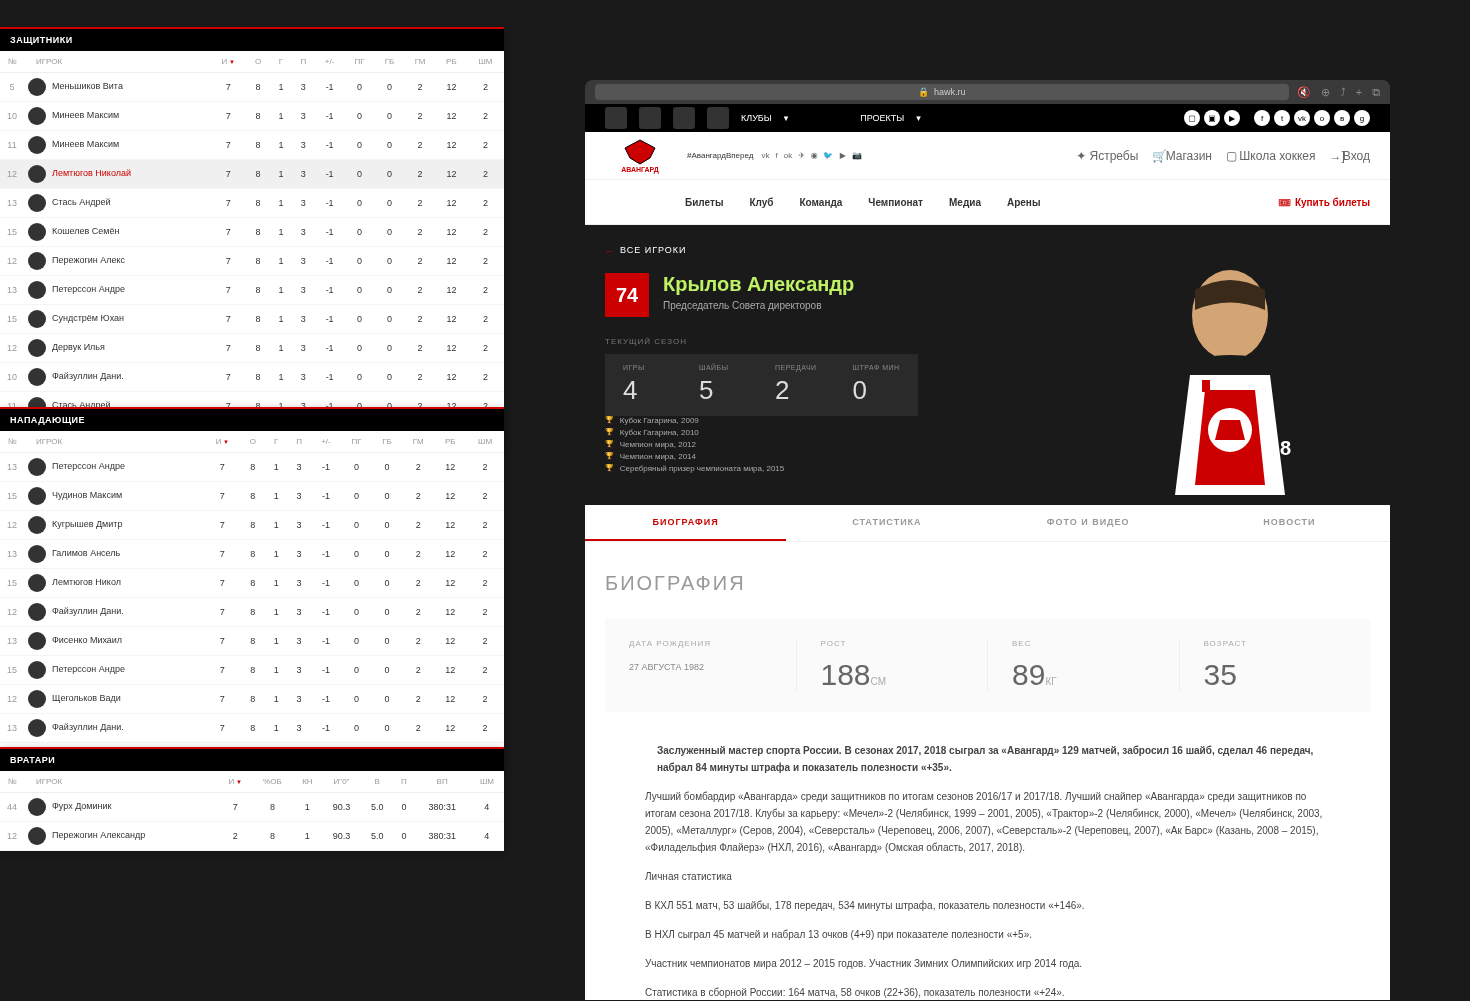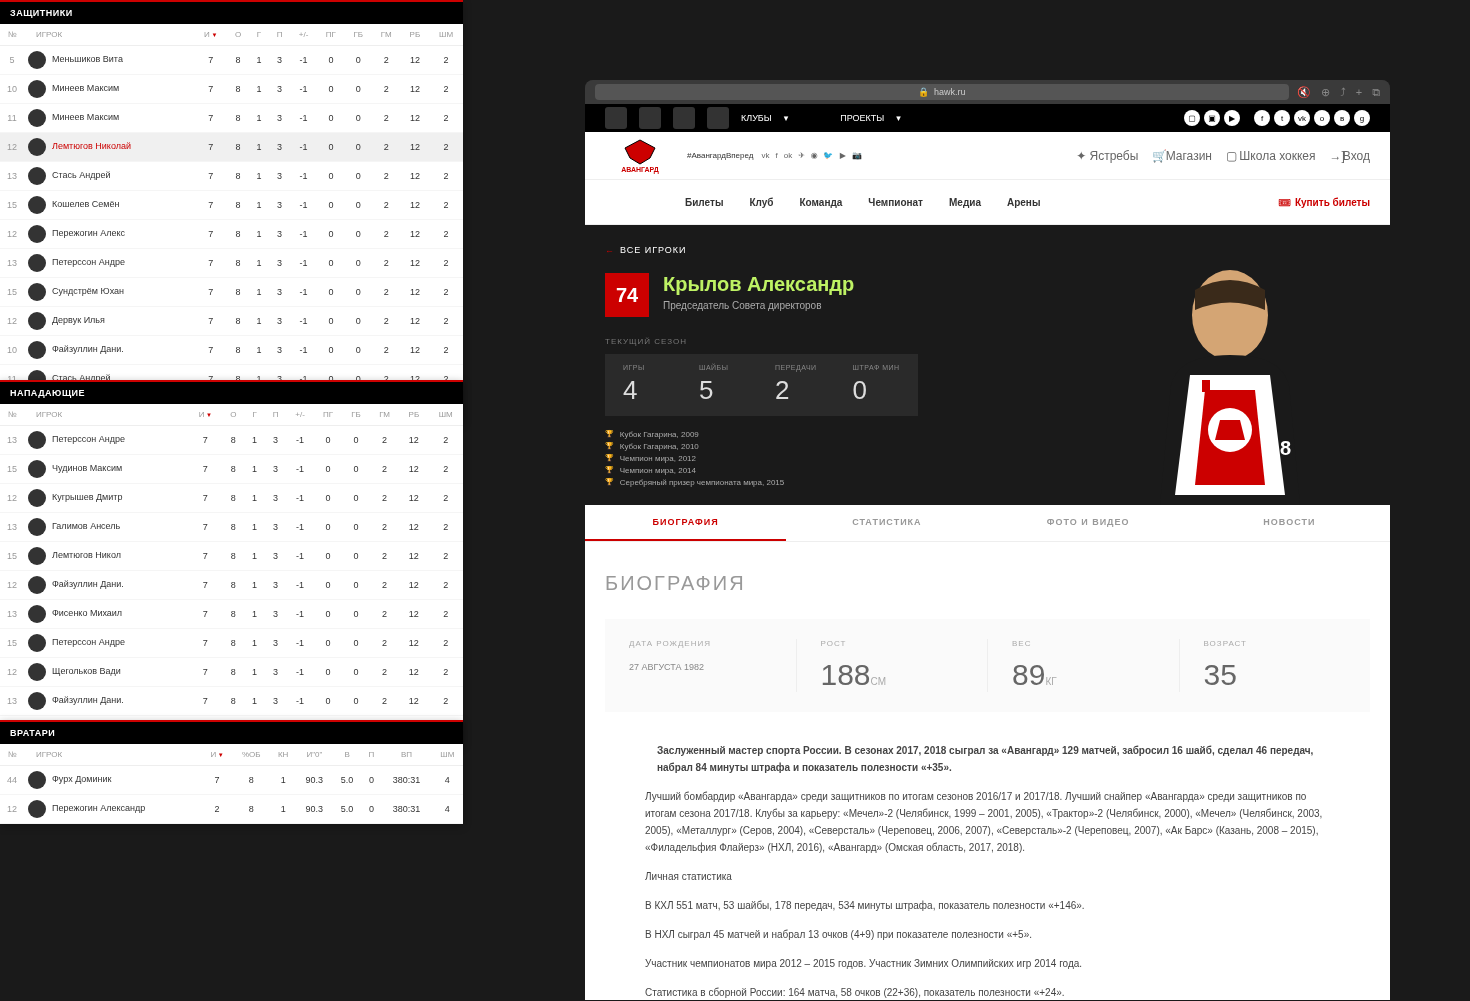--- a/index.html
+++ b/index.html
@@ -12,22 +12,23 @@
   height: 1001px;
   position: relative;
   overflow: hidden;
 }
 
 
 .stats-panel {
   background: #fff;
   position: absolute;
   left: 0;
-  width: 463px;
+  width: 504px;
   box-shadow: 0 2px 8px rgba(0,0,0,0.3);
+  margin-top: 27px;
 }
 .panel-header {
   background: #000;
   color: #fff;
   font-size: 9px;
   font-weight: bold;
   padding: 6px 10px;
   letter-spacing: 0.5px;
   border-top: 2px solid #c00;
 }
@@ -241,21 +242,20 @@
   margin-top: 8px;
 }
 .stat-box {
   background: #2a2a2a;
   padding: 10px 18px;
   min-width: 76px;
 }
 .stat-box-label { font-size: 7px; color: #888; letter-spacing: 0.5px; }
 .stat-box-value { font-size: 26px; color: #ddd; font-weight: 300; margin-top: 4px; }
 .achievements {
-  margin-top: 14px;
   font-size: 8px;
   color: #aaa;
 }
 .achievements div { margin-bottom: 3px; display: flex; gap: 6px; }
 .trophy { color: #c00; font-size: 7px; }
 .player-photo {
   position: absolute;
   right: 40px;
   top: 10px;
   width: 240px;
@@ -778,21 +778,21 @@
 
   <div class="top-black-bar">
     <div class="league-logo"></div>
     <div class="league-logo"></div>
     <div class="league-logo"></div>
     <div class="league-logo"></div>
     <div class="top-nav-item">
       <span>КЛУБЫ</span>
       <span>▾</span>
     </div>
-    <div class="top-nav-item" style="margin-left:40px">
+    <div class="top-nav-item" style="margin-left:60px">
       <span>ПРОЕКТЫ</span>
       <span>▾</span>
     </div>
     <div class="top-social">
       <div class="social-circle">▢</div>
       <div class="social-circle">▣</div>
       <div class="social-circle">▶</div>
       <div class="social-circle" style="margin-left:10px">f</div>
       <div class="social-circle">t</div>
       <div class="social-circle">vk</div>

